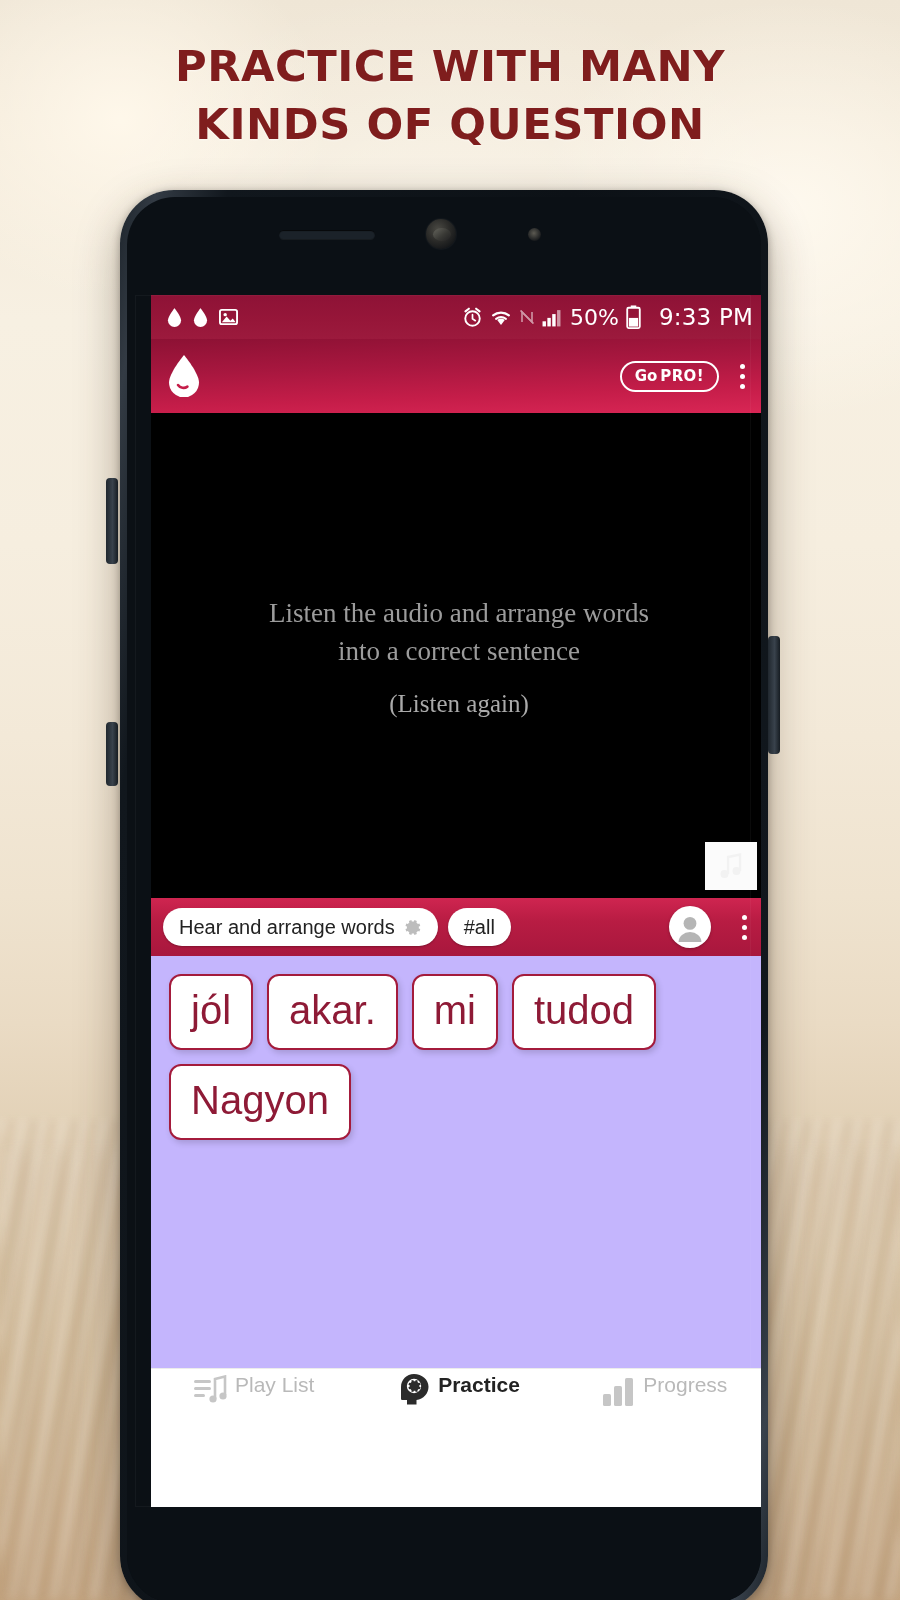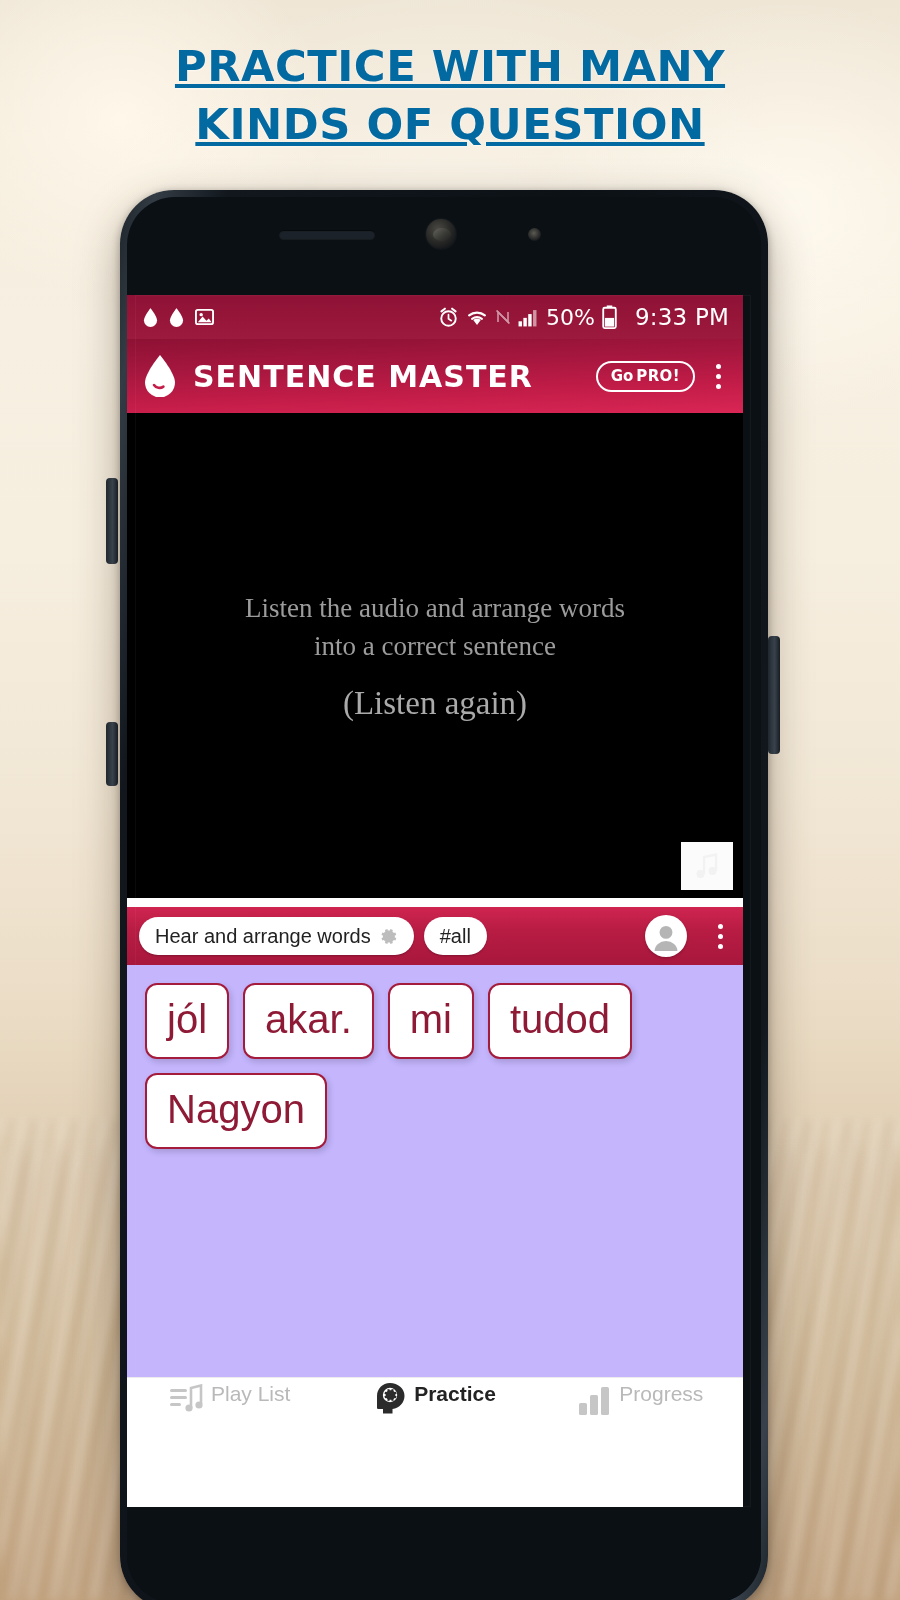--- a/index.html
+++ b/index.html
@@ -55,28 +55,27 @@
   }
   #bg-glow {
     position:absolute; inset:0;
     background: radial-gradient(ellipse 520px 420px at 450px 300px, rgba(255,255,250,0.5), rgba(255,255,250,0) 75%);
   }
 
   
   #headline {
     position: absolute; left: 0; right: 0; top: 38px;
     text-align: center;
-    color: #0369a1;
+    color: #7f1d1d;
     font-family: "DejaVu Sans", sans-serif;
     font-weight: 900;
     font-size: 42px;
     letter-spacing: 0.5px;
     line-height: 58px;
     text-shadow: 0 1px 2px rgba(255,255,255,0.6);
-    text-decoration: underline;
   }
   #headline .ln { display:block; transform: scaleX(1.03); }
 
   
   #phone {
     position: absolute;
     left: 120px; top: 190px;
     width: 648px; height: 1420px;
     border-radius: 54px;
     background: linear-gradient(100deg, #1d242b 0%, #333b44 4%, #11171d 12%, #0c1116 50%, #11171d 88%, #39424c 96%, #1b2229 100%);
@@ -116,21 +115,21 @@
 
   
   .side-btn {
     position:absolute; border-radius: 4px;
     background: linear-gradient(90deg, #20272e, #39424c 55%, #161c22);
   }
 
   
   #screen {
     position:absolute;
-    left: 0; top: 98px;
+    left: 24px; top: 98px;
     width: 616px; height: 1212px;
     background: #ffffff;
     overflow: hidden;
   }
 
   
   #statusbar {
     height: 44px;
     background: linear-gradient(180deg, #8e1236 0%, #971639 60%, #9c1a3d 100%);
     display:flex; align-items:center;
@@ -183,37 +182,36 @@
     color:#9c9c9c;
     font-family:"Liberation Serif", serif;
     font-size: 27px;
     line-height: 38px;
     max-width: 440px;
   }
   #listen-again {
     margin-top: 20px;
     color:#aaaaaa;
     font-family:"Liberation Serif", serif;
-    font-size: 33px;
+    font-size: 25px;
   }
   #audio-ghost {
     position:absolute; right: 10px; bottom: 8px;
     width: 52px; height: 48px;
     background: #fbfbfb;
     display:flex; align-items:center; justify-content:center;
   }
 
   
   #toolbar {
     height: 58px;
     background: linear-gradient(180deg, #cf2550 0%, #b81c43 40%, #a8173d 100%);
     display:flex; align-items:center;
     padding: 0 10px 0 12px;
     gap: 10px;
-    margin-top: 9px;
   }
   .chip {
     background:#fff; border-radius:999px;
     height: 38px; display:flex; align-items:center;
     padding: 0 16px; gap: 8px;
     color:#222; font-size: 20px;
     font-family:"Liberation Sans", sans-serif;
     box-shadow: 0 1px 2px rgba(0,0,0,0.25);
     white-space:nowrap;
   }
@@ -349,21 +347,20 @@
           </svg>
           <span class="sb-time">9:33 PM</span>
         </div>
       </div>
 
       <div id="appbar">
         <svg id="app-logo" viewBox="0 0 34 42">
           <path d="M17 0 C17 0 2 18 2 27.5 A15 15 0 0 0 32 27.5 C32 18 17 0 17 0 Z" fill="#fff"></path>
           <path d="M11 30 a6.6 6.6 0 0 0 9.4 1.6" fill="none" stroke="#c51d49" stroke-width="2.6" stroke-linecap="round"></path>
         </svg>
-        <div id="app-title">SENTENCE MASTER</div>
         <div id="go-pro">
           <span class="go">Go</span>
           <span class="pro">PRO!</span>
         </div>
         <div class="kebab">
             <i></i>
             <i></i>
             <i></i>
           </div>
       </div>

